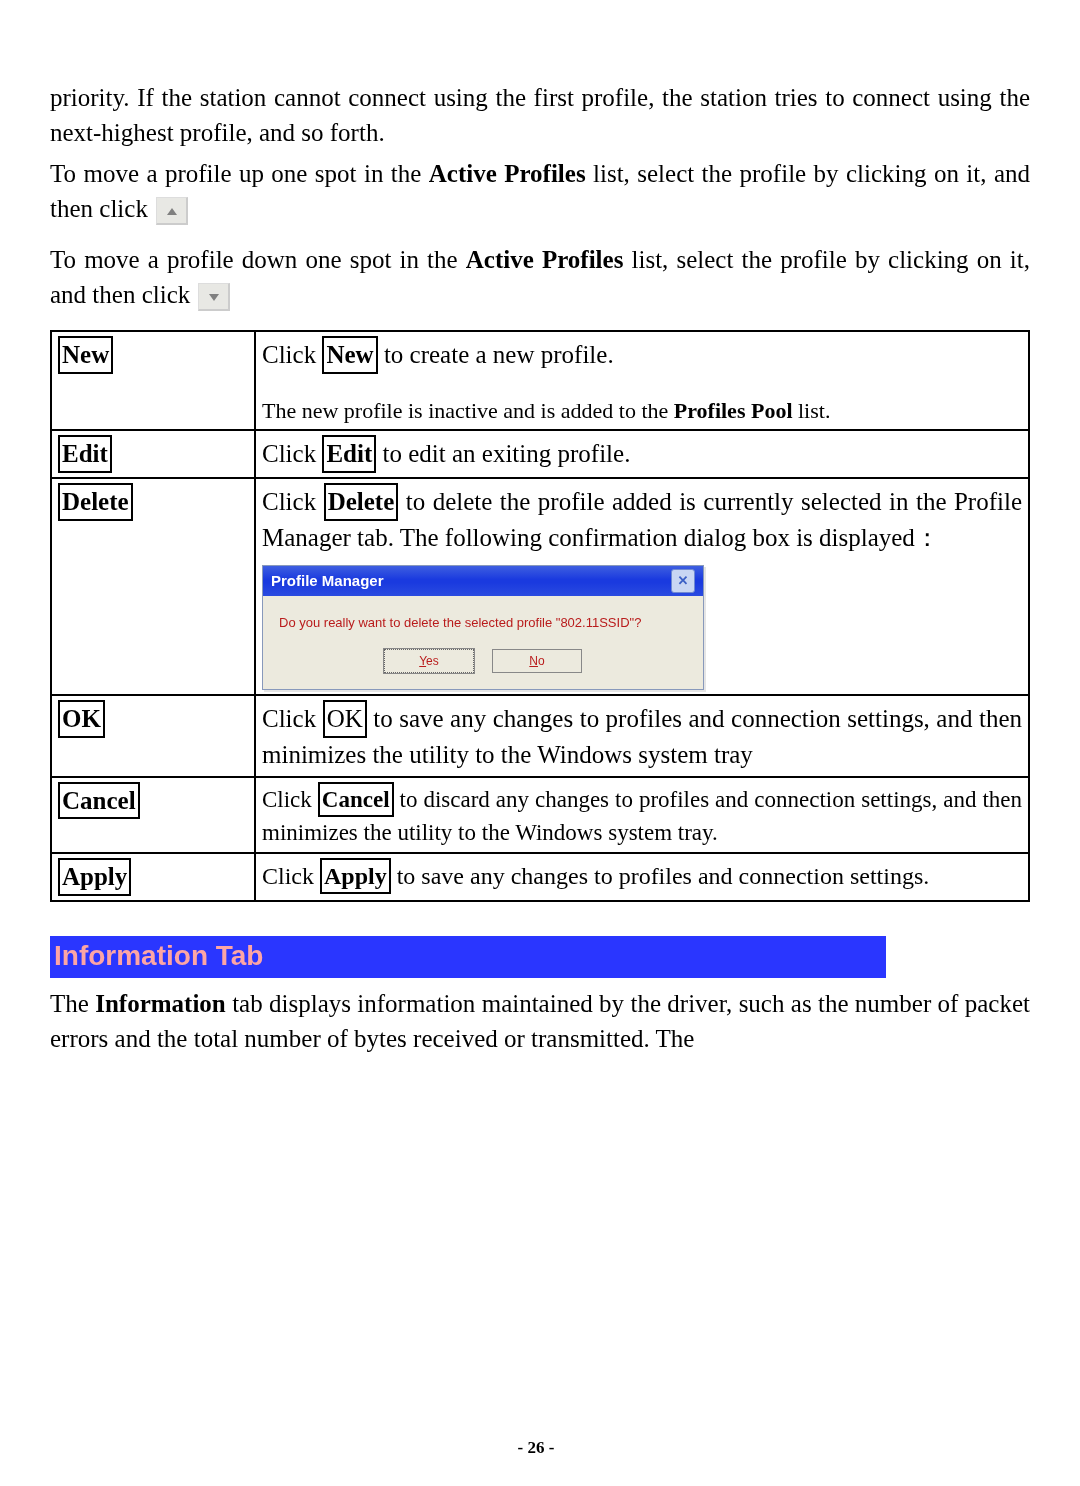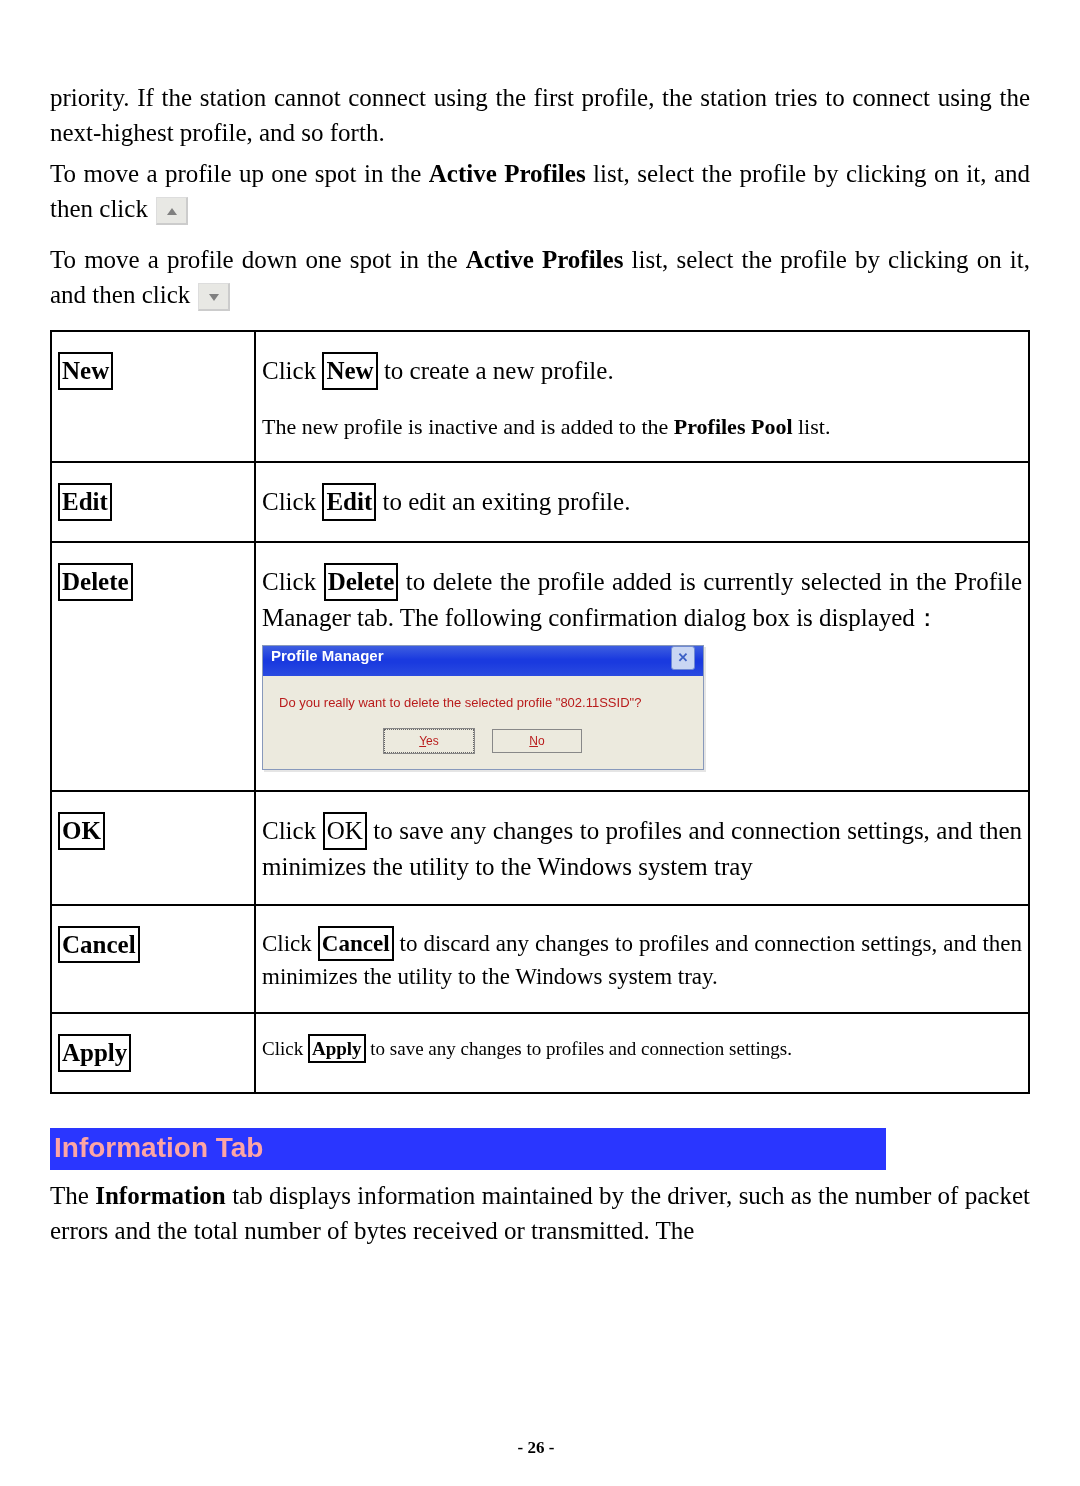--- a/index.html
+++ b/index.html
@@ -42,21 +42,21 @@
   }
   table.buttons {
     border-collapse: collapse;
     width: 100%;
     margin-top: 18px;
     font-size: 25px;
   }
   table.buttons td {
     border: 2px solid #000;
     vertical-align: top;
-    padding: 20px 6px;
+    padding: 4px 6px;
     line-height: 1.35;
   }
   table.buttons td.col-label { width: 190px; }
   .boxed {
     border: 2px solid #000;
     padding: 0 2px;
     display: inline-block;
     font-weight: normal;
   }
   .boxed.bold { font-weight: bold; }
@@ -70,20 +70,21 @@
     box-shadow: 2px 2px 0 rgba(0,0,0,0.1);
   }
   .dialog-title {
     height: 30px;
     background: linear-gradient(to bottom, #3e5fe0 0%, #1a3adf 45%, #1a3adf 55%, #2a4be0 100%);
     color: #fff;
     font-weight: bold;
     font-size: 15px;
     padding: 0 8px;
     display: flex;
+    align-items: center;
     justify-content: space-between;
   }
   .dialog-close {
     width: 22px; height: 22px;
     background: #c9d6f3;
     border: 1px solid #6f89d3;
     border-radius: 3px;
     color: #3b5fc5;
     font-family: Arial, sans-serif;
     font-size: 13px;
@@ -218,21 +219,21 @@
       </td>
     </tr>
     <tr>
       <td class="col-label"><span class="boxed bold">Cancel</span></td>
       <td class="desc-justify" style="font-size:23px">
         <span>Click </span><span class="boxed bold">Cancel</span><span> to discard any changes to profiles and connection settings, and then minimizes the utility to the Windows system tray.</span>
       </td>
     </tr>
     <tr>
       <td class="col-label"><span class="boxed bold">Apply</span></td>
-      <td class="desc-justify" style="font-size:19px">
+      <td class="desc-justify" style="font-size:24px">
         <span>Click </span><span class="boxed bold">Apply</span><span> to save any changes to profiles and connection settings.</span>
       </td>
     </tr>
   </tbody>
     </table>
 
   <div class="section-bar">Information Tab</div>
 
   <div class="body-text" style="margin-top:8px">
     <span>The </span><b>Information</b><span> tab displays information maintained by the driver, such as the number of packet errors and the total number of bytes received or transmitted. The</span>

